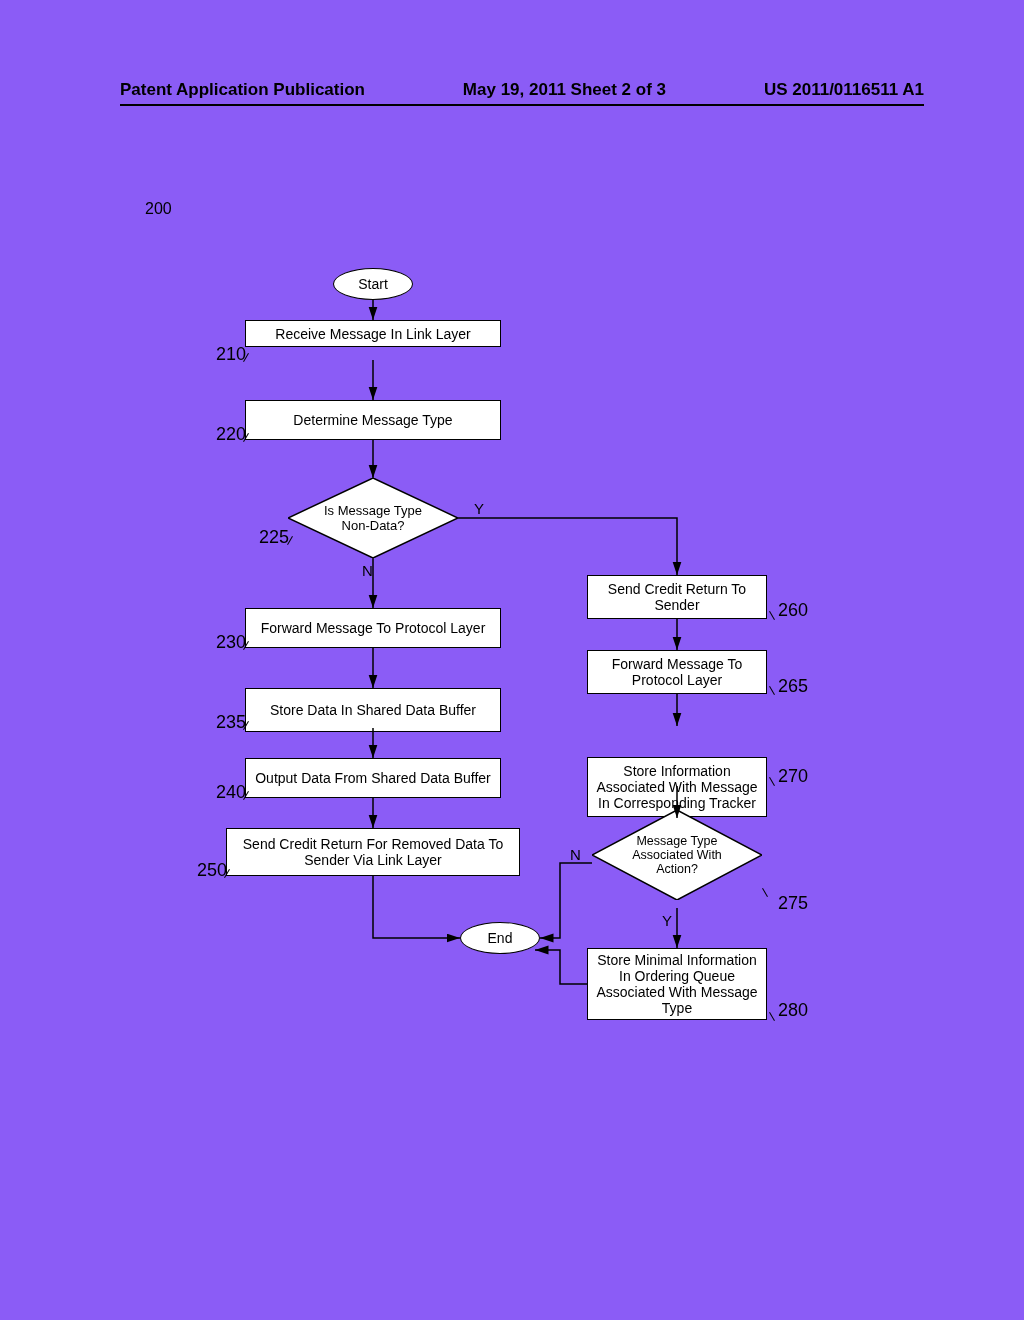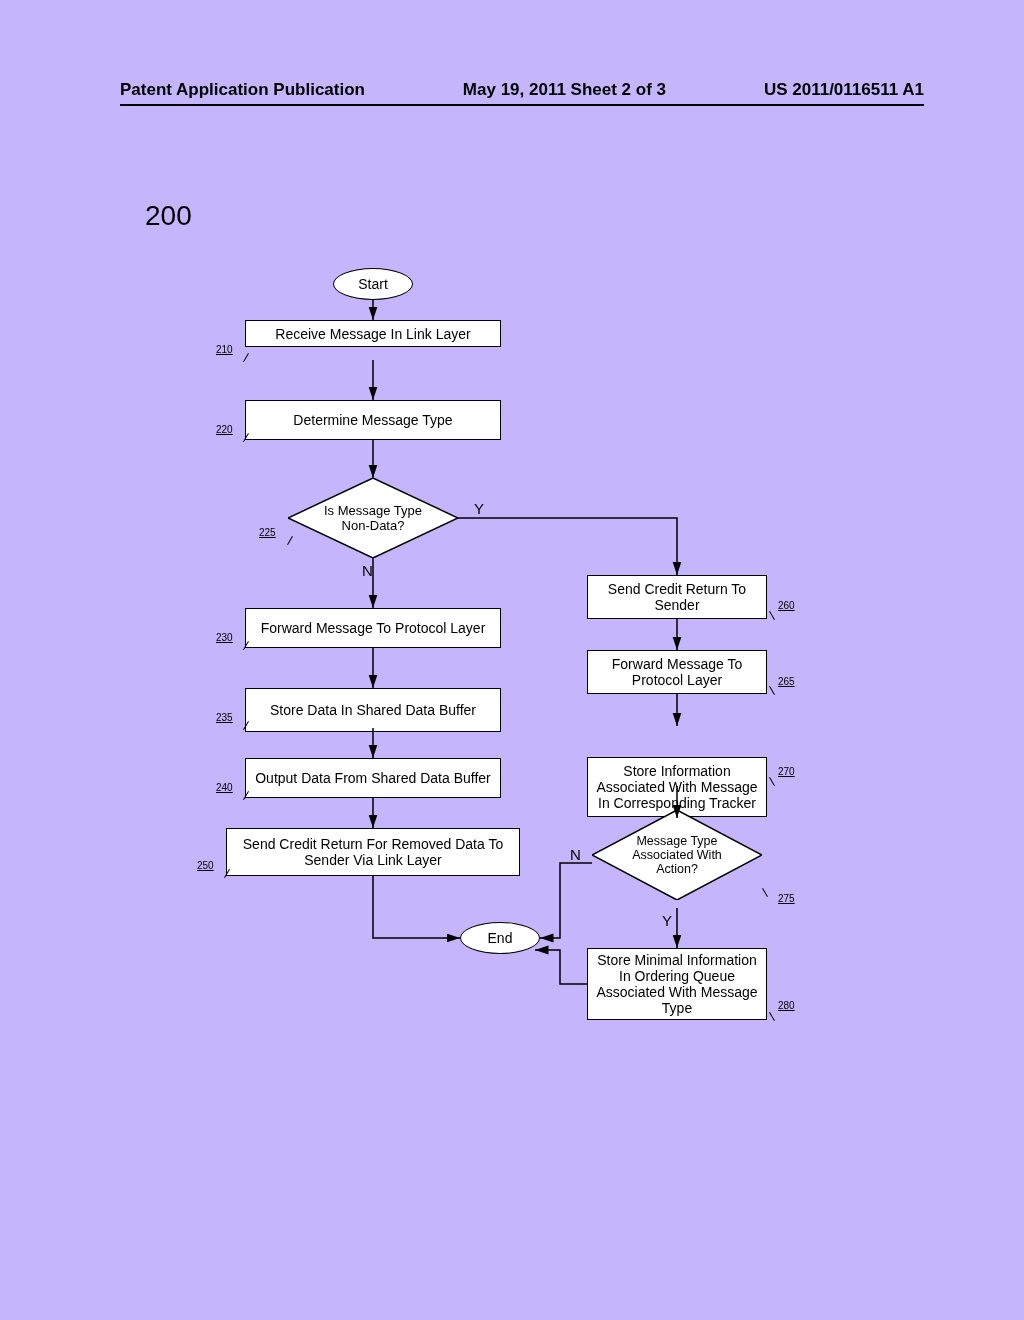--- a/index.html
+++ b/index.html
@@ -6,39 +6,39 @@
     margin: 0;
     padding: 0;
     font-family: Arial, sans-serif;
     background: #fff;
     width: 1024px;
   }
   .page {
     width: 1024px;
     height: 1320px;
     position: relative;
-    background: #c4b5fd;
+    background: #8b5cf6;
   }
   .header {
     position: absolute;
     top: 80px;
     left: 120px;
     right: 100px;
     display: flex;
     justify-content: space-between;
     font-size: 17px;
     font-weight: bold;
     border-bottom: 2px solid #000;
     padding-bottom: 4px;
   }
   .fig-num {
     position: absolute;
     top: 200px;
     left: 145px;
-    font-size: 28px;
+    font-size: 16px;
   }
   .fig-label {
     position: absolute;
     bottom: 175px;
     left: 0;
     right: 0;
     text-align: center;
     font-size: 26px;
   }
   .flow {
@@ -74,22 +74,21 @@
     left: 0; right: 0; top: 0; bottom: 0;
     display: flex;
     align-items: center;
     justify-content: center;
     text-align: center;
     font-size: 13px;
     padding: 0 24px;
   }
   .reflabel {
     position: absolute;
-    font-size: 10px;
-    text-decoration: underline;
+    font-size: 18px;
   }
   .tick {
     position: absolute;
     width: 10px;
     height: 0;
     border-top: 1.5px solid #000;
     transform: rotate(-60deg);
   }
   .tickR {
     position: absolute;

